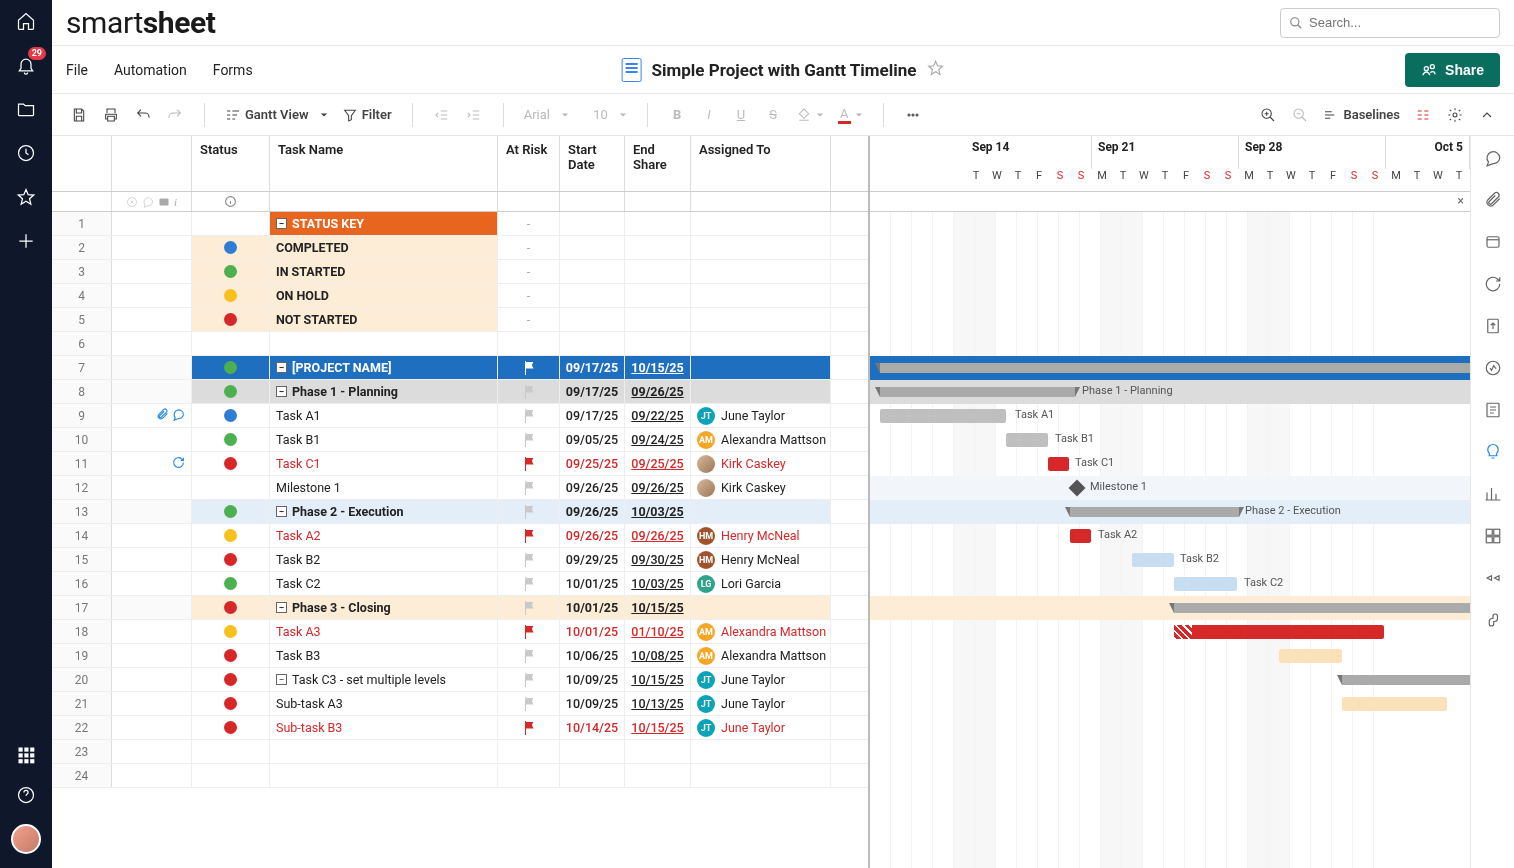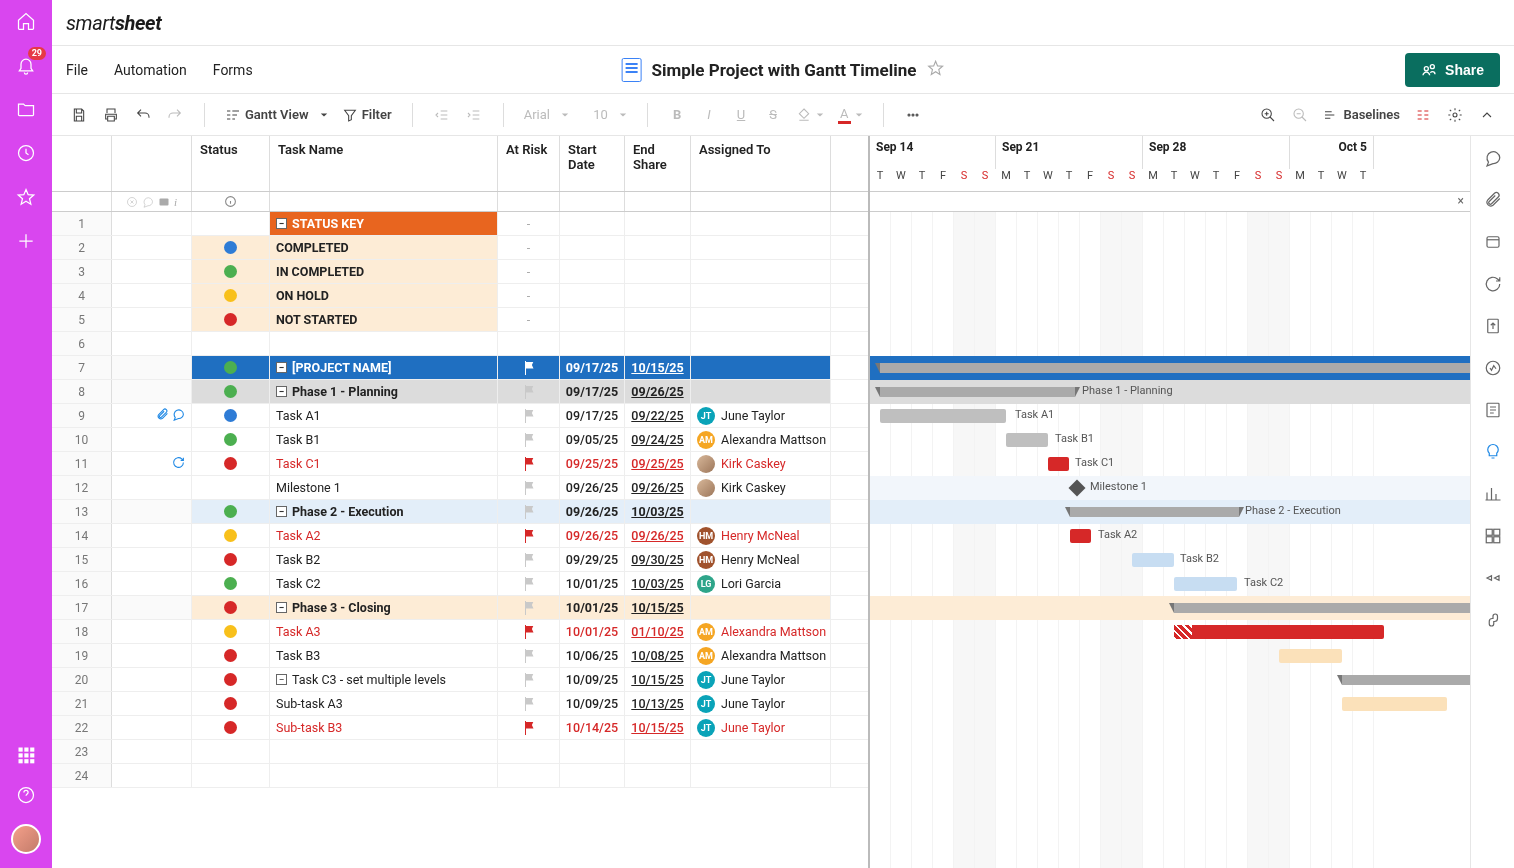--- a/index.html
+++ b/index.html
@@ -1,27 +1,27 @@
 <!DOCTYPE html>
 <html><head>
 <meta charset="utf-8">
 <style>
 * { box-sizing: border-box; margin: 0; padding: 0; }
 body { font-family: -apple-system, BlinkMacSystemFont, "Segoe UI", Roboto, Arial, sans-serif; font-size: 13px; color: #222; overflow: hidden; background: #fff; }
 .app { display: flex; height: 100vh; width: 100vw; }
-.left-rail { width: 52px; background: #d946ef; display: flex; flex-direction: column; align-items: center; padding-top: 10px; gap: 22px; color: #fff; position: relative; }
+.left-rail { width: 52px; background: #0f172a; display: flex; flex-direction: column; align-items: center; padding-top: 10px; gap: 22px; color: #fff; position: relative; }
 .left-rail .rail-icon { width: 22px; height: 22px; display: flex; align-items: center; justify-content: center; cursor: pointer; position: relative; }
 .left-rail .rail-icon svg { width: 20px; height: 20px; stroke: #fff; fill: none; stroke-width: 1.5; }
 .badge { position: absolute; top: -7px; right: -9px; background: #e63946; color: #fff; border-radius: 8px; font-size: 9px; font-weight: bold; padding: 1px 4px; line-height: 1.2; }
 .left-rail .bottom { margin-top: auto; margin-bottom: 14px; display:flex; flex-direction:column; align-items:center; gap:18px;}
 .left-rail .apps-grid svg { stroke:none; fill:#fff; }
 .avatar-img { width: 30px; height: 30px; border-radius: 50%; background: linear-gradient(135deg,#f4a08a,#c37b6a); border: 2px solid #fff; }
 .main { flex: 1; display: flex; flex-direction: column; min-width: 0; }
 .topbar { height: 46px; display: flex; align-items: center; padding: 0 14px; gap: 20px; border-bottom: 1px solid #e6e6e6; }
-.logo { font-size: 20px; font-weight: 400; color: #1a1a1a; letter-spacing: -0.4px; font-style: italic; }
+.logo { font-size: 30px; font-weight: 400; color: #1a1a1a; letter-spacing: -0.4px; }
 .logo b { font-weight: 700; }
 .search-box { margin-left: auto; width: 220px; height: 30px; border: 1px solid #ccc; border-radius: 4px; display: flex; align-items: center; padding: 0 8px; gap: 6px; color: #888; }
 .search-box input { border: none; outline: none; font-size: 13px; flex: 1; background: transparent; }
 .titlebar { height: 48px; display: flex; align-items: center; padding: 0 14px; border-bottom: 1px solid #e6e6e6; }
 .menus { display: flex; gap: 26px; font-size: 14px; }
 .title-center { position: absolute; left: 50%; transform: translateX(-50%); display: flex; align-items: center; gap: 10px; font-size: 17px; font-weight: 700; }
 .sheet-icon { width: 20px; height: 24px; border: 1.5px solid #3b82f6; border-radius: 2px; position: relative; }
 .sheet-icon::after { content: ''; position: absolute; left: 3px; right: 3px; top: 4px; height: 2px; background: #3b82f6; box-shadow: 0 4px 0 #3b82f6, 0 8px 0 #3b82f6; }
 .star-icon svg { width: 18px; height: 18px; stroke: #aaa; fill: none; stroke-width: 1.5; }
 .share-btn { margin-left: auto; background: #0a6e5f; color: #fff; border: none; height: 34px; padding: 0 16px; border-radius: 4px; font-size: 14px; font-weight: 600; display: flex; align-items: center; gap: 8px; cursor: pointer; }
@@ -87,21 +87,21 @@
 .flag-red { color: #d62828; }
 .flag-gray { color: #c9c9c9; }
 .flag-white { color: #ffffff; }
 .avatar-circle { width: 18px; height: 18px; border-radius: 50%; font-size: 9px; font-weight: 700; color: #fff; display: inline-flex; align-items: center; justify-content: center; flex-shrink:0;}
 .av-jt { background: #0aa3b8; }
 .av-am { background: #f5a623; }
 .av-hm { background: #a0522d; }
 .av-lg { background: #2ea58a; }
 .av-photo { background: linear-gradient(135deg,#d8b89a,#9c765a); }
 .gantt { flex: 1; display: flex; flex-direction: column; min-width: 0; position: relative; overflow:hidden;}
-.gantt-header { height: 56px; border-bottom: 1px solid #ccc; display:flex; flex-direction:column; }
+.gantt-header { height: 56px; border-bottom: 1px solid #ccc; display:flex; flex-direction:column;align-items:flex-end; }
 .gh-weeks { flex:1; display: flex; }
 .gh-week  { border-right: 1px solid #ddd; padding: 4px 4px 0 6px; font-size: 12px; font-weight: 700; display:flex; align-items:flex-start;}
 .gh-days  { height: 22px; display: flex; }
 .gh-day   { width: 21px; text-align: center; font-size: 11px; color: #444; border-right: 1px solid transparent; }
 .gh-day.w { color: #d62828; }
 .gantt-icon-row { height:20px; border-bottom:1px solid #ccc; position:relative;}
 .gantt-close { position:absolute; right:6px; top:2px; font-size:12px; color:#666; cursor:pointer;}
 .gantt-body { flex: 1; position: relative; }
 .gantt-grid-bg { position: absolute; inset: 0; }
 .gantt-col { position: absolute; top: 0; bottom: 0; width: 21px; border-right: 1px solid #f3f3f3; }
@@ -179,20 +179,27 @@
           </svg>
         </div>
       <div class="avatar-img"></div>
     </div>
   </div>
 
   <div class="main">
 
     <div class="topbar">
       <div class="logo"><span>smart</span><b>sheet</b></div>
+      <div class="search-box">
+        <svg width="14" height="14" viewBox="0 0 24 24" stroke="#888" fill="none" stroke-width="2">
+            <circle cx="10" cy="10" r="7"></circle>
+            <path d="M21 21l-6-6"></path>
+          </svg>
+        <input placeholder="Search..." style="">
+      </div>
     </div>
 
     <div class="titlebar" style="position:relative;">
       <div class="menus">
         <span>File</span>
         <span>Automation</span>
         <span>Forms</span>
       </div>
       <div class="title-center">
         <span class="sheet-icon"></span>
@@ -408,21 +415,21 @@
                 <div class="cell end"></div>
                 <div class="cell assign"></div>
               </div>
               <div class="grid-row row-key">
                 <div class="cell rownum">3</div>
                 <div class="cell icons"></div>
                 <div class="cell status">
                   <span class="status-dot dot-green"></span>
                 </div>
                 <div class="cell task indent-1 bold">
-                  <span>IN COMPLETED</span>
+                  <span>IN STARTED</span>
                 </div>
                 <div class="cell risk">
                   <span style="color:#aaa;">-</span>
                 </div>
                 <div class="cell start"></div>
                 <div class="cell end"></div>
                 <div class="cell assign"></div>
               </div>
               <div class="grid-row row-key">
                 <div class="cell rownum">4</div>

